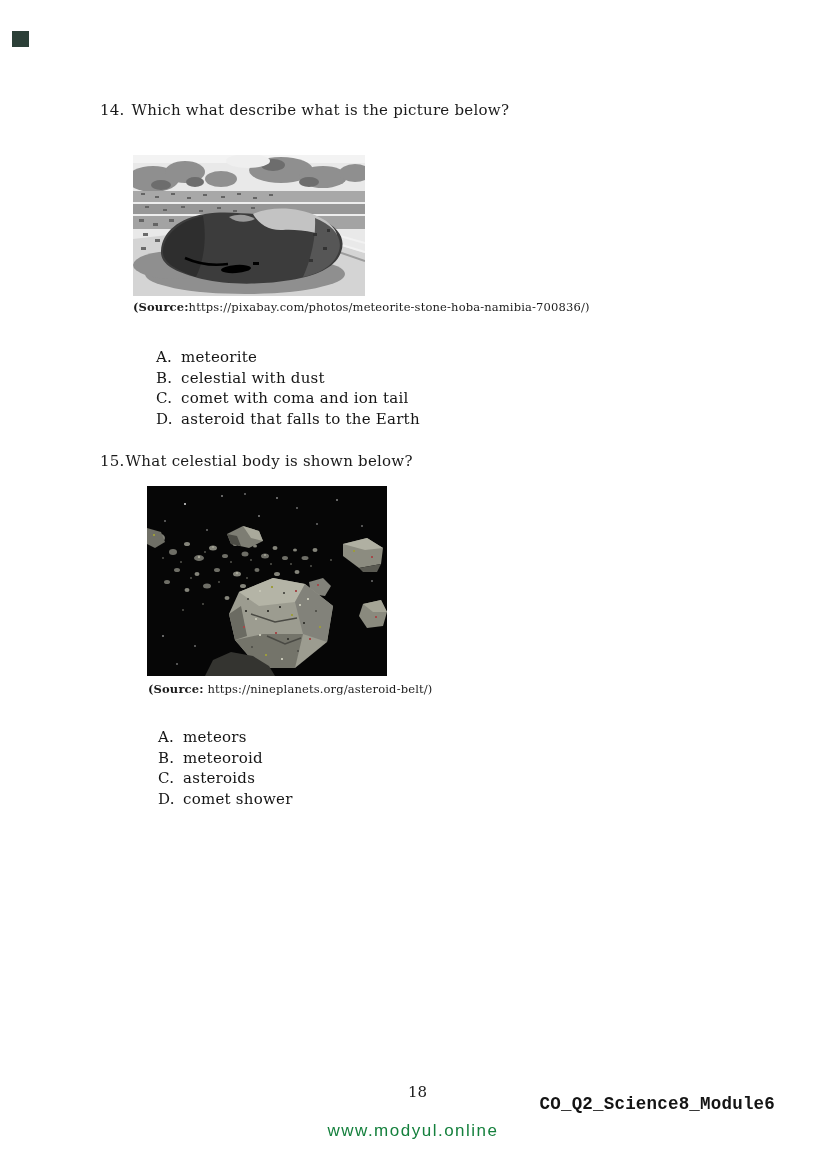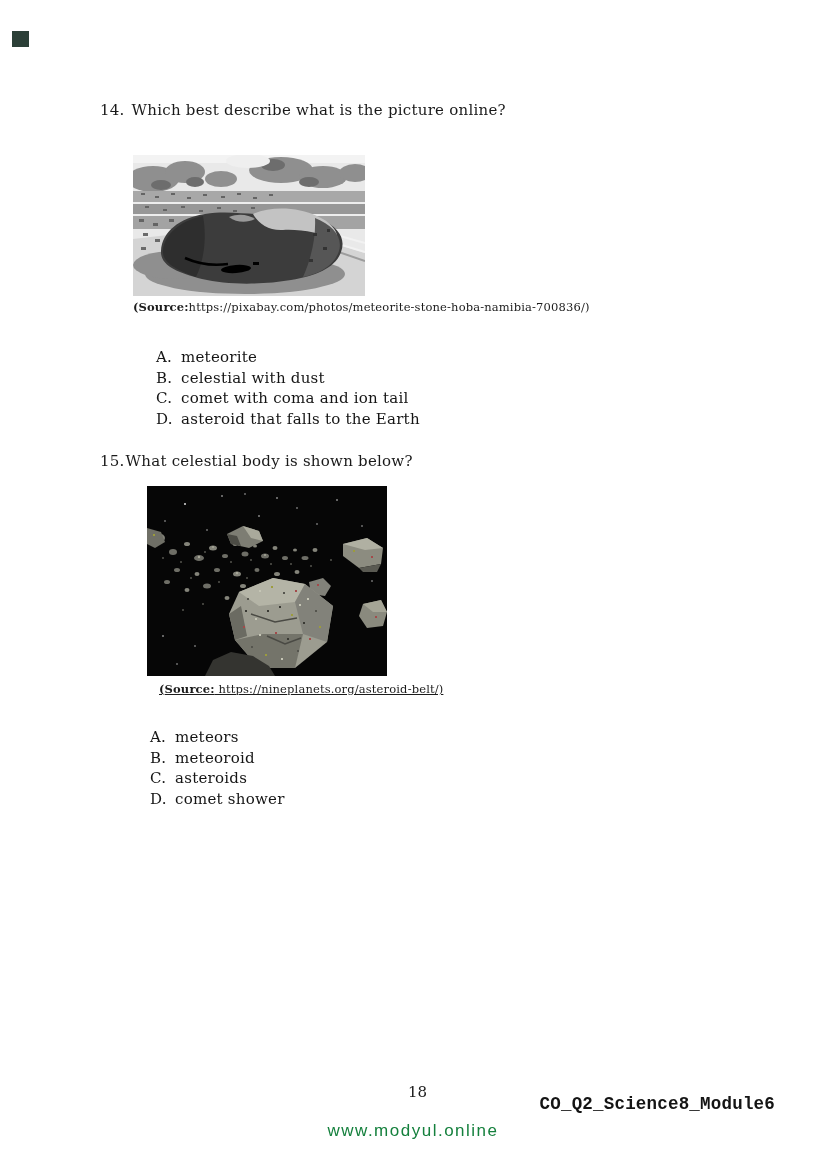--- a/index.html
+++ b/index.html
@@ -11,46 +11,46 @@
   .question-line{position:absolute;font-size:15px;letter-spacing:.25px;white-space:nowrap;color:#1a1a1a;}
   #q14-line{left:100px;top:101px;}
   #q15-line{left:100px;top:452px;}
   .qnum-gap{margin-right:7px;}
   .qnum-nogap{margin-right:1px;}
   .figure{position:absolute;line-height:0;}
   #fig-meteorite{left:133px;top:155px;width:232px;height:141px;}
   #fig-asteroids{left:147px;top:486px;width:240px;height:190px;}
   .source-line{position:absolute;font-size:11.5px;letter-spacing:.15px;white-space:nowrap;color:#1c1c1c;}
   #source-1{left:133px;top:300px;}
-  #source-2{left:159px;top:682px;text-decoration:underline;}
+  #source-2{left:148px;top:682px;}
   .source-line b{font-weight:bold;}
   .options{position:absolute;font-size:15px;letter-spacing:.25px;}
   #options-1{left:156px;top:347px;}
-  #options-2{left:150px;top:727px;}
+  #options-2{left:158px;top:727px;}
   .opt-row{height:20.5px;line-height:20.5px;white-space:nowrap;}
   .opt-letter{display:inline-block;width:25px;}
   .page-number{position:absolute;left:9px;right:0;top:1083px;text-align:center;font-size:15px;color:#1a1a1a;}
   .footer-module{
     position:absolute;right:51px;top:1094px;font-family:Liberation Mono, monospace;
     font-weight:bold;font-size:17.5px;letter-spacing:.2px;color:#141414;white-space:nowrap;
   }
   .watermark{
     position:absolute;left:0;right:0;top:1121px;text-align:center;
     font-family:"Liberation Sans",sans-serif;font-size:17px;letter-spacing:1.5px;color:#15803d;
   }
 </style>
 </head>
 <body>
 
 <div class="page">
 
   <div class="corner-mark"></div>
 
   <div class="question-line" id="q14-line">
-    <span class="qnum-gap">14.</span><span>Which best describe what is the picture online?</span>
+    <span class="qnum-gap">14.</span><span>Which what describe what is the picture below?</span>
   </div>
 
   <div class="figure" id="fig-meteorite" aria-label="Grayscale photo of the Hoba meteorite, a large dark rock lying on the ground surrounded by stone terraces and trees">
     <svg viewBox="0 0 232 141" width="232" height="141">
       <rect width="232" height="141" fill="#e9e9e9"></rect>
       <rect x="0" y="0" width="232" height="8" fill="#f3f3f3"></rect>
 
       <g fill="#8f8f8f">
         <ellipse cx="20" cy="24" rx="26" ry="13"></ellipse>
           <ellipse cx="52" cy="17" rx="20" ry="11"></ellipse>

